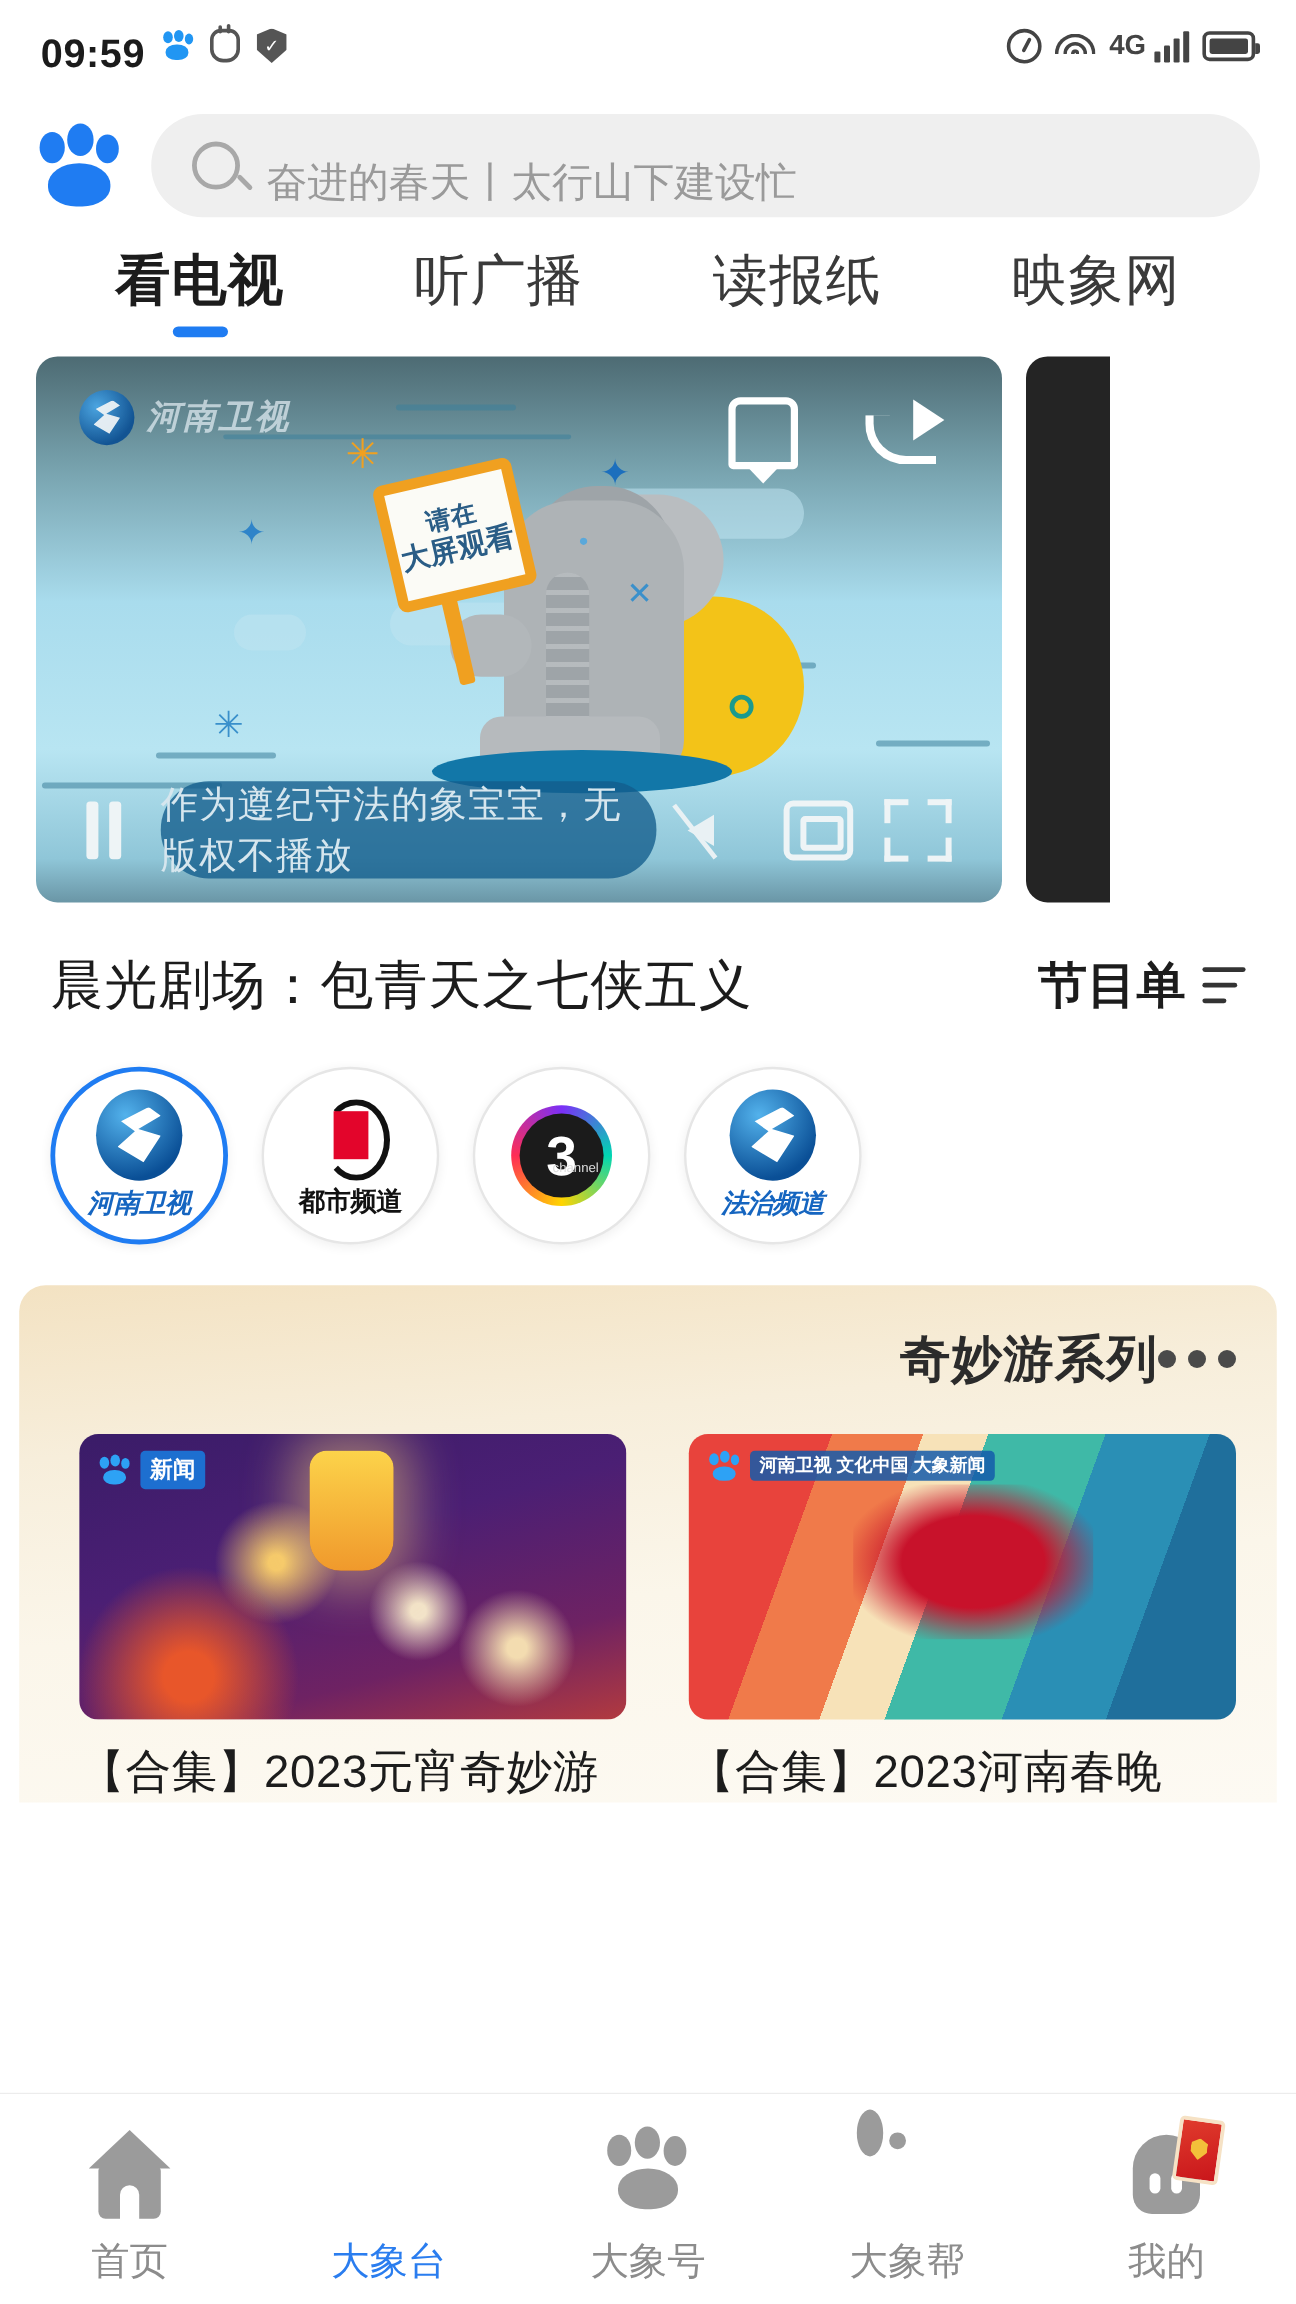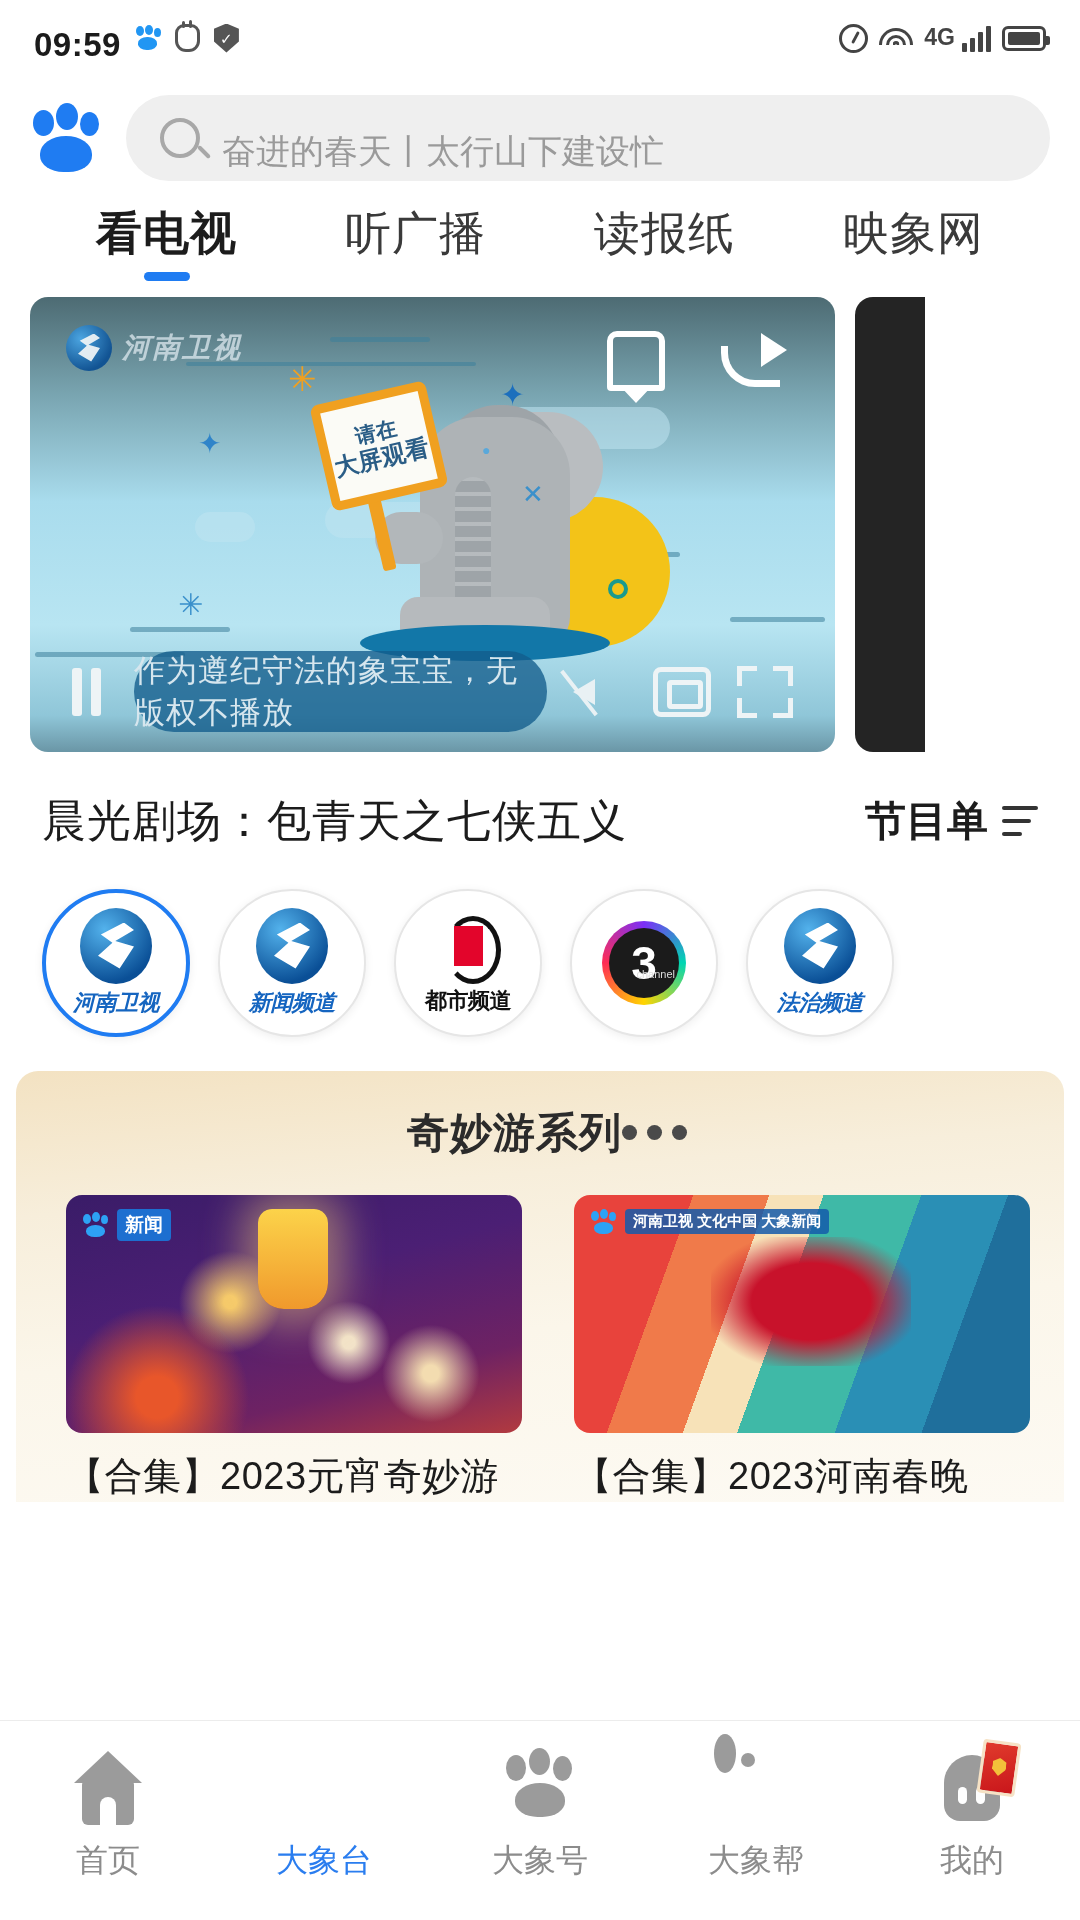--- a/index.html
+++ b/index.html
@@ -184,21 +184,21 @@
   .three-inner { width:70px;height:70px;border-radius:50%;background:#1b1b1b;display:flex;align-items:center;justify-content:center;position:relative;}
   .three-inner b { color:#fff; font-size:46px; font-weight:800; line-height:1;}
   .three-inner em { position:absolute;right:4px;bottom:18px;font-size:11px;color:#ddd;font-style:normal;}
 
   
   .section {
     margin:34px 16px 0 16px; border-radius:22px 22px 0 0; overflow:hidden;
     background:linear-gradient(175deg,#f3e2c2 0%,#f7eedb 28%,#fbf6ea 58%,#fdfaf3 100%);
     padding:34px 34px 0 34px; min-height:260px;
   }
-  .section-head { display:flex; align-items:center; justify-content:center;margin-left:14px; }
+  .section-head { display:flex; align-items:center; justify-content:flex-end;margin-left:14px; }
   .section-title { font-size:42px; font-weight:700; color:#2b2b2b; letter-spacing:1px;}
   .dots { display:flex; gap:10px;}
   .dots i { width:15px;height:15px;border-radius:50%;background:#4a4a4a;}
 
   .cards { display:flex; gap:36px; margin-top:34px;}
   .card { width:auto; flex:1 1 0;padding-left:16px; }
   .card-thumb { height:238px; border-radius:16px; overflow:hidden; position:relative;}
   .thumb1 { background:
       radial-gradient(circle at 20% 85%, #e8562a 0 5%, transparent 22%),
       radial-gradient(circle at 62% 62%, #f2e3c9 0 2%, transparent 13%),
@@ -217,21 +217,21 @@
   .tb-paw i:nth-child(1){width:8px;height:10px;left:1px;top:2px;}
   .tb-paw i:nth-child(2){width:8px;height:10px;left:10px;top:0;}
   .tb-paw i:nth-child(3){width:7px;height:9px;left:19px;top:3px;}
   .tb-paw b {width:19px;height:12px;left:4px;top:13px;border-radius:48% 48% 45% 45%;}
   .tb-label { background:#1d6fd0; color:#fff; font-size:19px; padding:3px 8px; border-radius:4px; font-weight:700;}
   .thumb2 .tb-label { background:rgba(20,90,170,.85); font-size:15px;}
   .card-title { margin-top:18px; font-size:38px; color:#1c1c1c; letter-spacing:.5px; white-space:nowrap; overflow:hidden;}
 
   
   .bottomnav {
-    position:absolute; left:0; right:0; bottom:0; height:200px; background:#fff;
+    position:absolute; left:0; right:0; bottom:0; height:176px; background:#fff;
     border-top:1px solid #ececec; display:flex; align-items:flex-start; padding-top:24px;
   }
   .nav-item { flex:1; display:flex; flex-direction:column; align-items:center; gap:10px; position:relative;}
   .nav-label { font-size:32px; color:#8c8c8c;}
   .nav-item.active .nav-label { color:#2a7def;}
   .nav-ic { width:84px;height:84px; position:relative;}
 
   .home-ic { position:absolute; inset:0; }
   .home-ic::before{content:"";position:absolute;left:8px;top:6px;width:0;height:0;border-style:solid;
      border-width:0 34px 32px 34px;border-color:transparent transparent #9b9b9b transparent;}
@@ -408,26 +408,20 @@
         <i></i>
       </span>
   </div>
 </div>
 
 <div class="channels">
   <div class="chan active">
     <div class="chan-circle">
       <span class="cl-ball"></span>
       <span class="cl-text">河南卫视</span>
-    </div>
-  </div>
-  <div class="chan">
-    <div class="chan-circle">
-      <span class="cl-ball"></span>
-      <span class="cl-text">新闻频道</span>
     </div>
   </div>
   <div class="chan">
     <div class="chan-circle">
       <span class="ds-mark"></span>
       <span class="cl-text dark">都市频道</span>
     </div>
   </div>
   <div class="chan">
     <div class="chan-circle">

